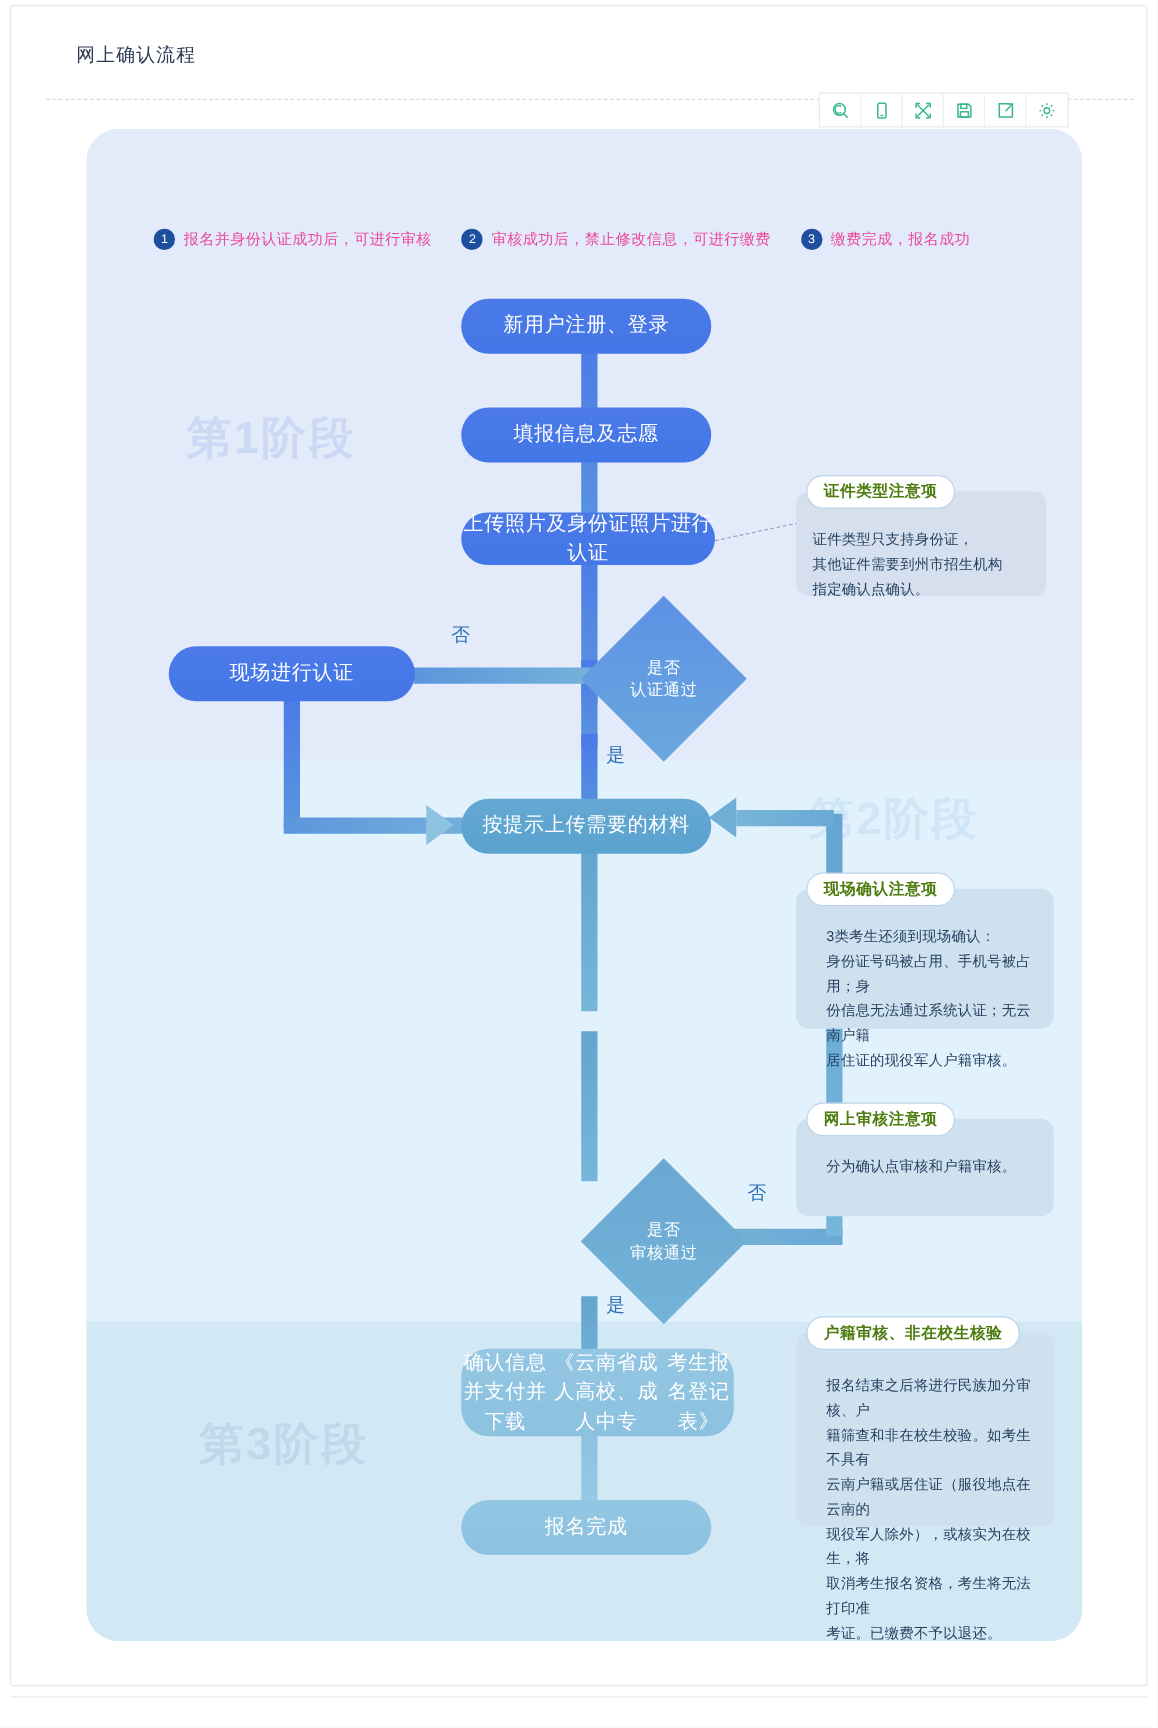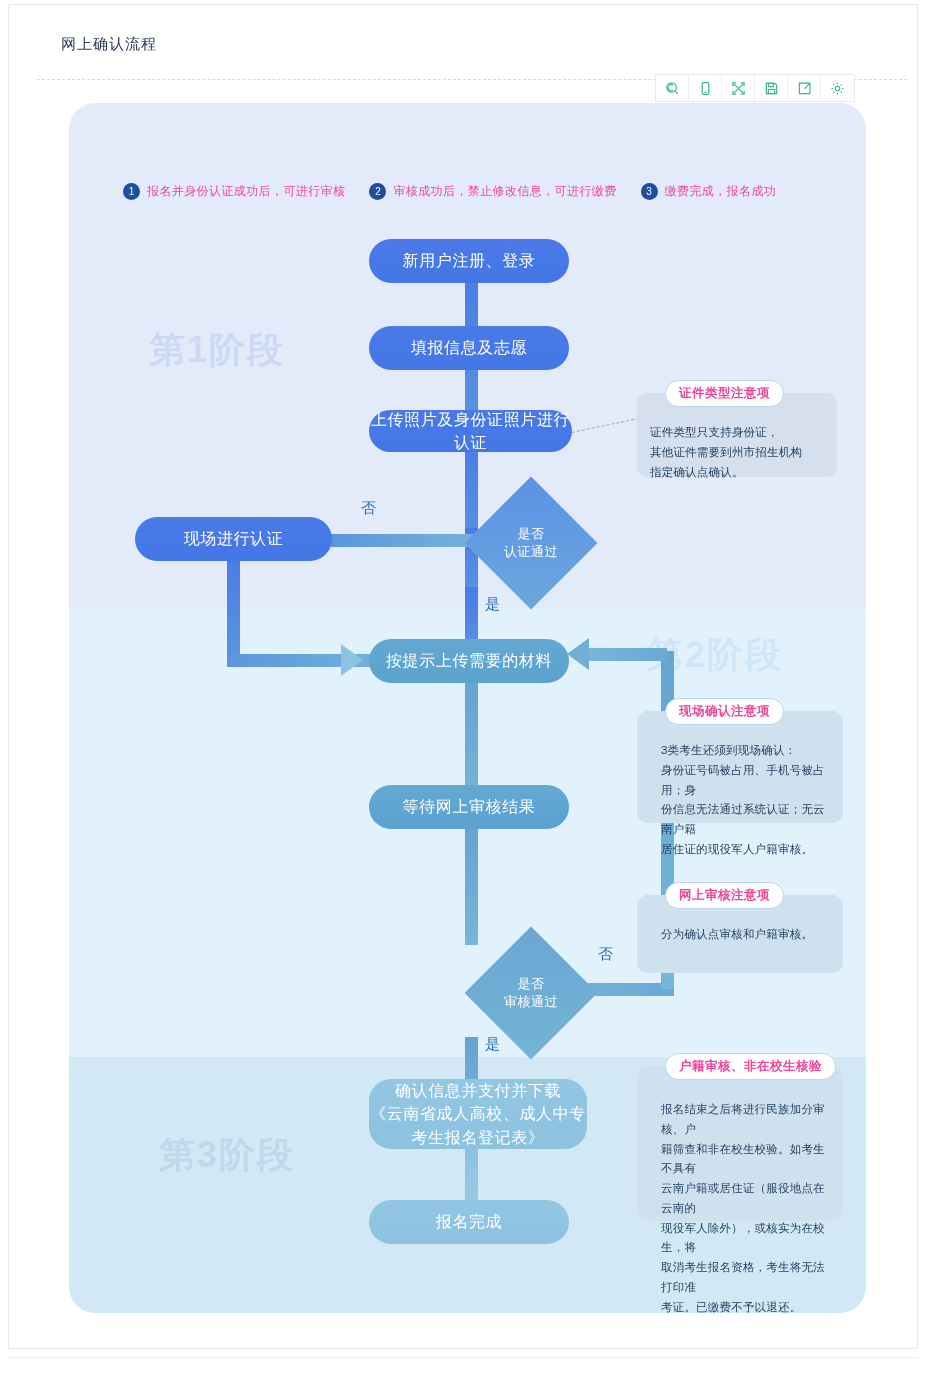--- a/index.html
+++ b/index.html
@@ -151,26 +151,26 @@
 
   
   .note {
     position: absolute;
     background: #d5dfee;
     border-radius: 10px;
     z-index: 4;
   }
   .note.alt { background: #cfe1ef; padding-left: 11px; }
   .note-title {
-    position: absolute; left: 28px; top: -13px;
+    position: absolute; left: 8px; top: -13px;
     background: #ffffff;
     border: 1px solid #bfd4ea;
     border-radius: 14px;
     padding: 4px 13px;
-    font-size: 12.5px; color: #ec4899; font-weight: bold;
+    font-size: 12.5px; color: #4d7c0f; font-weight: bold;
     letter-spacing: .5px;
     white-space: nowrap;
   }
   .note-body {
     padding: 30px 13px 12px 13px;
     font-size: 11.5px; color: #1f3d5c; line-height: 1.72;
     letter-spacing: .2px;
   }
   .dashed-link {
     position: absolute;
@@ -285,40 +285,39 @@
 
       <div class="conn v-blue" style="left:158px; top:452px; height:108px;"></div>
       <div class="conn h-mid" style="left:158px; top:551px; width:182px;"></div>
       <div class="arrow-right" style="left:272px; top:541px;"></div>
 
       <div class="conn v-blue" style="left:396px; top:484px; height:78px;"></div>
       <div class="branch-label" style="left:416px; top:492px;">是</div>
 
       <div class="node n-mid" style="left:300px; top:536px; width:200px; height:44px;">按提示上传需要的材料</div>
       <div class="conn v-mid" style="left:396px; top:576px; height:130px;"></div>
-      <div class="node n-mid" style="left:300px; top:682px; width:200px; height:44px;">等待网上审核结果</div>
       <div class="conn v-mid" style="left:396px; top:722px; height:120px;"></div>
 
       <div class="diamond d-mid" style="left:415px; top:843px;">
         <span>
           <em style="font-style:normal">是否</em>
           <em style="font-style:normal">审核通过</em>
         </span>
       </div>
 
       <div class="conn h-mid2" style="left:477px; top:880px; width:128px;"></div>
       <div class="conn v-mid" style="left:592px; top:548px; height:338px;"></div>
       <div class="conn h-mid2" style="left:520px; top:545px; width:78px;"></div>
       <div class="arrow-left" style="left:498px; top:535px;"></div>
       <div class="branch-label" style="left:529px; top:842px;">否</div>
 
       <div class="conn v-mid" style="left:396px; top:934px; height:90px;"></div>
       <div class="branch-label" style="left:416px; top:932px;">是</div>
 
-      <div class="node n-light" style="left:300px; top:976px; width:218px; height:70px; border-radius:22px; flex-direction:column;text-align:center;">
+      <div class="node n-light" style="left:300px; top:976px; width:218px; height:70px; border-radius:22px; flex-direction:row;text-align:center;">
         <span>确认信息并支付并下载</span>
         <span>《云南省成人高校、成人中专</span>
         <span>考生报名登记表》</span>
       </div>
 
       <div class="conn v-light" style="left:396px; top:1042px; height:90px;"></div>
       <div class="node n-light" style="left:300px; top:1097px; width:200px; height:44px;">报名完成</div>
 
       <div class="note" style="left:568px; top:290px; width:200px; height:84px;">
         <div class="note-title">证件类型注意项</div>

